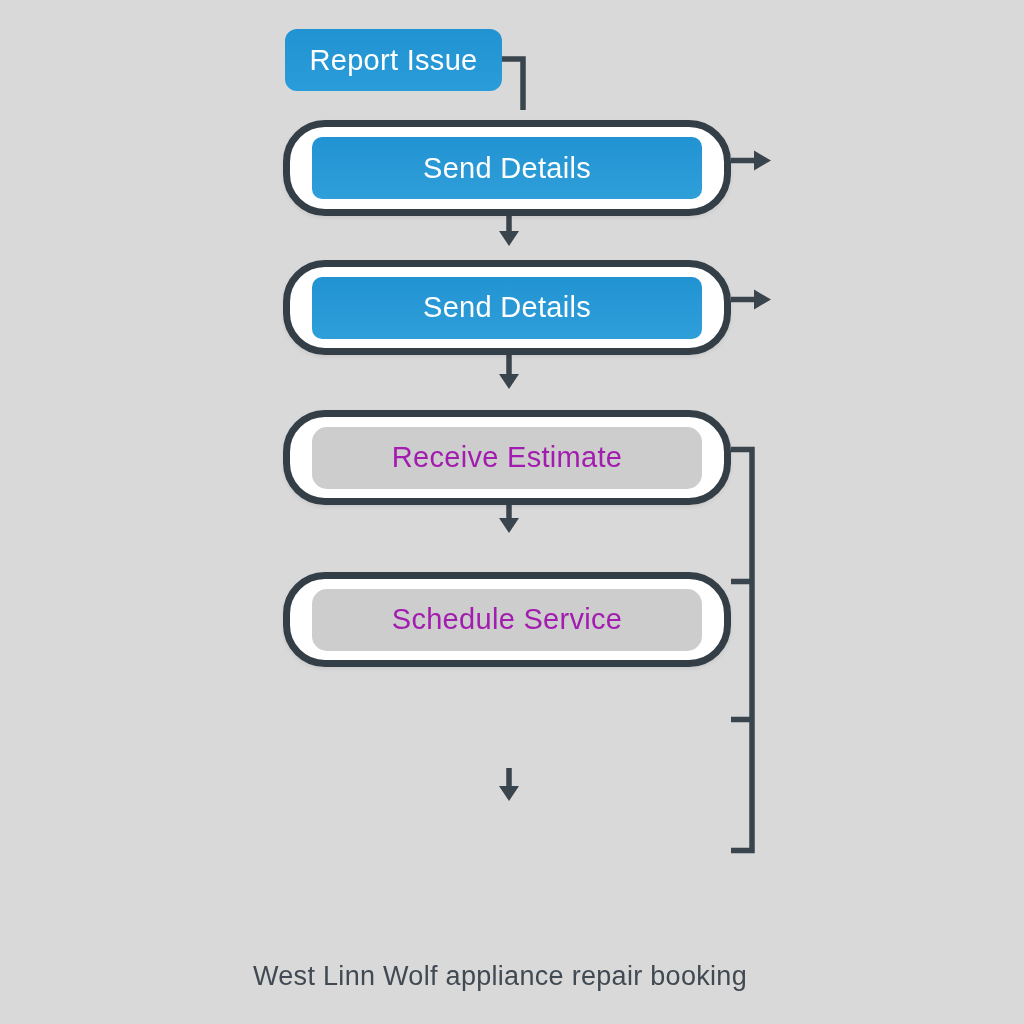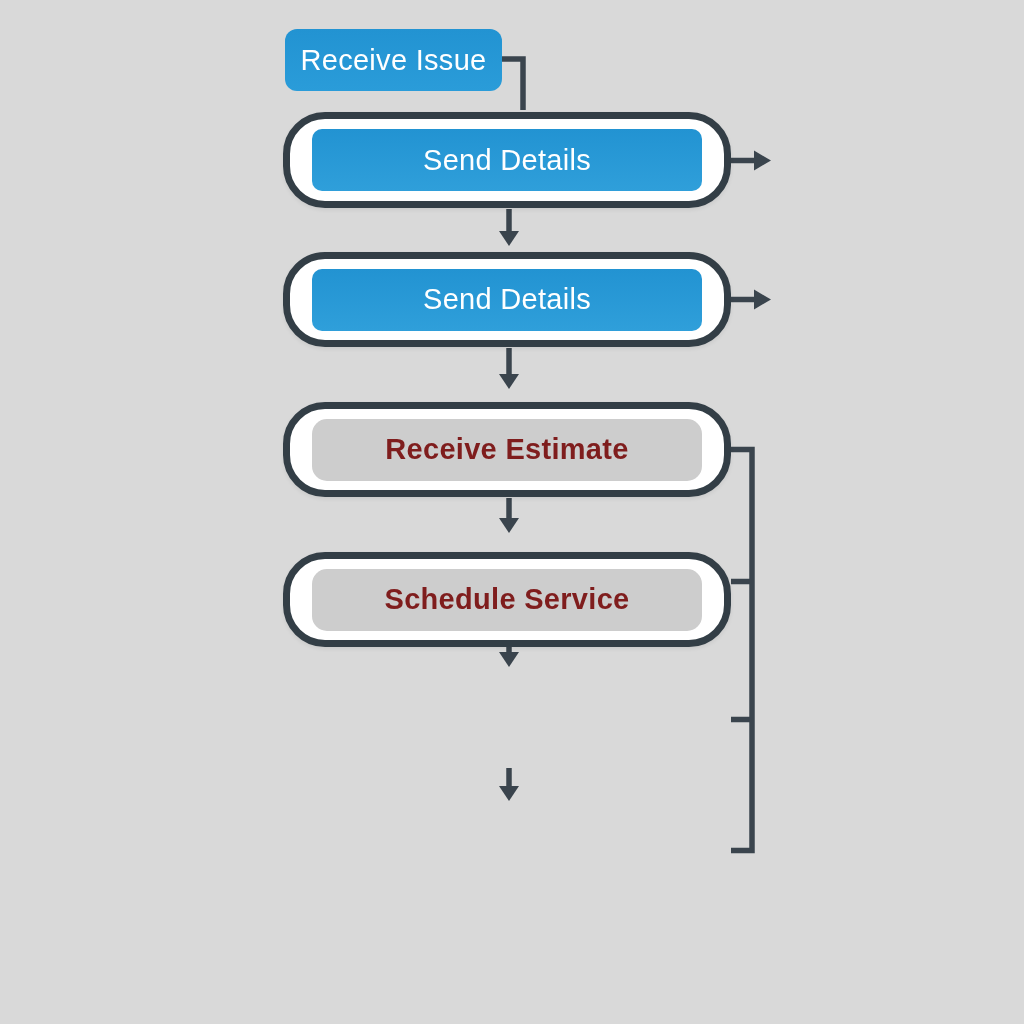--- a/index.html
+++ b/index.html
@@ -23,33 +23,34 @@
   }
 
   .node-container{
     position:absolute;left:283px;width:448px;height:95px;
     background:#ffffff;
     border:7px solid #333e46;
     border-radius:42px;
     box-sizing:border-box;
     display:flex;align-items:center;justify-content:center;
     box-shadow:0 2px 4px rgba(0,0,0,0.07);
+    margin-top:8px;
   }
   .inner-box{
     width:390px;height:62px;
     display:flex;align-items:center;justify-content:center;
     font-size:29px;font-weight:500;letter-spacing:.3px;
   }
   .inner-box.primary{
     background:linear-gradient(180deg,#2293d2 0%,#2f9fda 100%);
     color:#ffffff;border-radius:10px;
   }
   .inner-box.secondary{
     background:#cdcdcd;
-    color:#7f1d1d;border-radius:15px;font-weight:bold;
+    color:#a21caf;border-radius:15px;
   }
 
   .caption{
     position:absolute;left:0;top:961px;width:1000px;
     text-align:center;
     font-size:27px;color:#414a52;letter-spacing:.3px;
   }
 </style>
 </head>
 <body>
@@ -88,43 +89,44 @@
     </g>
     <g>
       <path class="ln" d="M 509 768 V 786"></path>
       <polygon class="head" points="499,786 519,786 509,801"></polygon>
     </g>
 
     <path class="ln" d="M 731 449.5 H 752 V 850.5 H 731 M 752 581.5 H 731 M 752 719.5 H 731"></path>
   </svg>
 
   <div class="start-node">
-    <span>Receive Issue</span>
+    <span>Report Issue</span>
   </div>
 
   <div class="node-container" style="top:112px;height:96px">
     <div class="inner-box primary">
       <span>Send Details</span>
     </div>
   </div>
 
   <div class="node-container" style="top:252px">
     <div class="inner-box primary">
       <span>Send Details</span>
     </div>
   </div>
 
   <div class="node-container" style="top:402px">
     <div class="inner-box secondary">
       <span>Receive Estimate</span>
     </div>
   </div>
 
-  <div class="node-container" style="top:552px">
+  <div class="node-container" style="top:564px">
     <div class="inner-box secondary">
       <span>Schedule Service</span>
     </div>
   </div>
 
 
 
+  <div class="caption">West Linn Wolf appliance repair booking</div>
 
 </div>
 
 </body></html>

